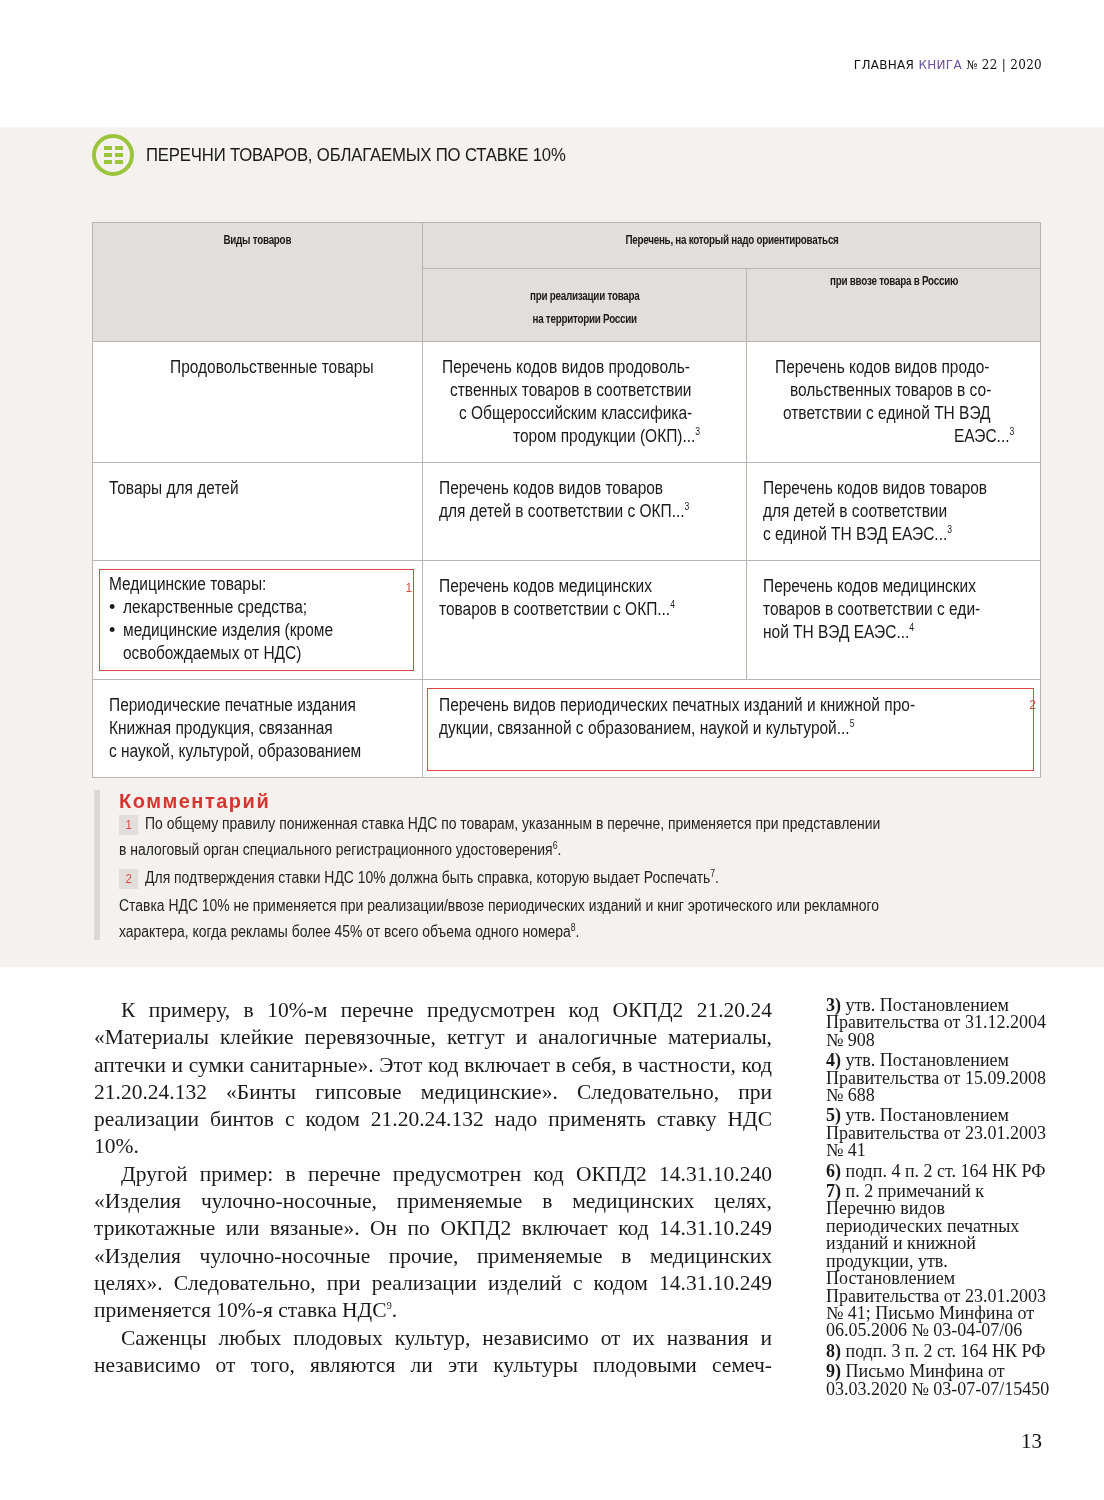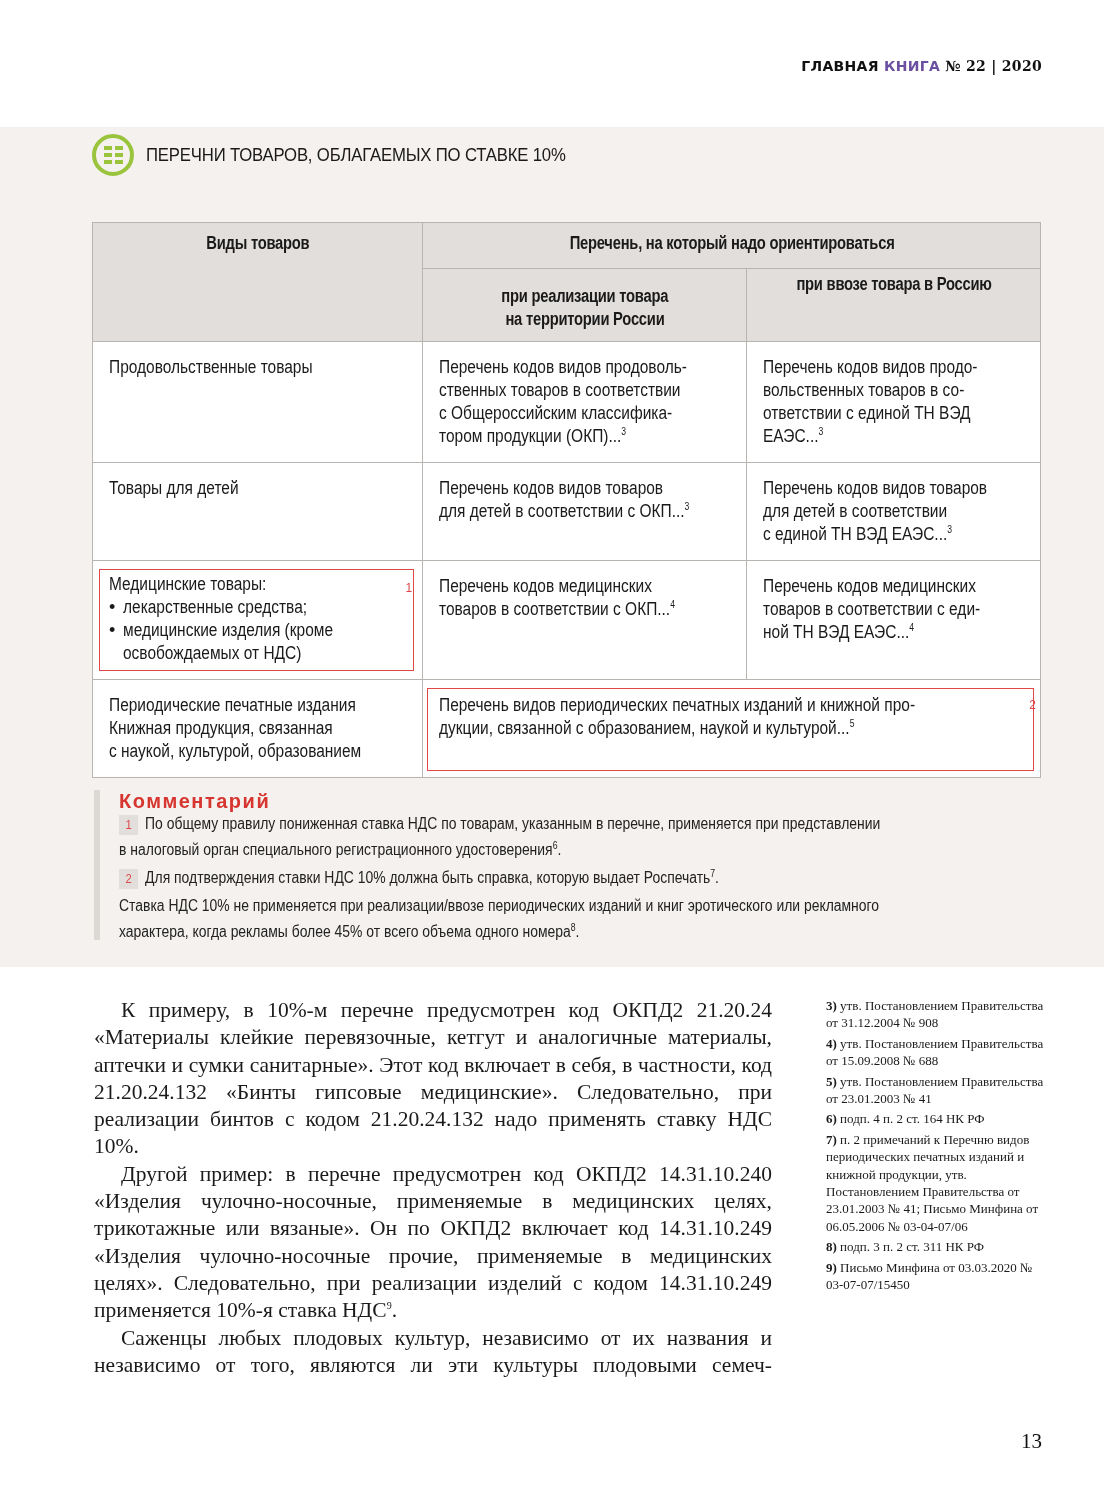--- a/index.html
+++ b/index.html
@@ -1,21 +1,21 @@
 <!DOCTYPE html>
 <html><head>
 <meta charset="utf-8">
 <style>
   * { box-sizing: border-box; margin: 0; padding: 0; }
   html, body { width: 1104px; height: 1500px; background: #ffffff; overflow: hidden; }
   body { position: relative; font-family: "Liberation Sans", sans-serif; color: #1a1a1a; }
 
   .running-head {
     position: absolute; top: 58px; right: 62px;
-    font-family: "DejaVu Sans", sans-serif; font-weight: bold; font-size: 14px; letter-spacing: 0.3px;
+    font-family: "DejaVu Sans", sans-serif; font-weight: normal; font-size: 12px; letter-spacing: 0.3px;
     color: #111;
   }
   .running-head .accent { color: #6b4fa0; }
   .running-head .num { font-family: "DejaVu Serif", serif; }
 
   .panel {
     position: absolute; top: 127px; left: 0; width: 1104px; height: 840px;
     background: #f4f1ee;
   }
   .panel-title { position: absolute; top: 134px; left: 92px; display: flex; align-items: center; }
@@ -29,21 +29,21 @@
     margin-left: 12px; font-size: 19px; letter-spacing: -0.2px; color: #1a1a1a;
     transform: scaleX(0.88); transform-origin: left center; white-space: nowrap;
   }
 
   table.goods {
     position: absolute; top: 222px; left: 92px; width: 949px;
     border-collapse: collapse; background: #fff;
   }
   table.goods td, table.goods th { border: 1.5px solid #b8b4b0; vertical-align: top; }
   table.goods th {
-    background: #e2dedb; font-weight: bold; font-size: 18px; text-align: center;
+    background: #e2dedb; font-weight: bold; font-size: 12px; text-align: center;
     padding: 10px 8px; letter-spacing: -0.3px;
   }
   table.goods th .cond { display: inline-block; transform: scaleX(0.82); }
   table.goods td {
     font-size: 18px; line-height: 23px; padding: 14px 16px; position: relative;
   }
   table.goods td .cond { display: inline-block; transform: scaleX(0.86); transform-origin: left top; white-space: nowrap; }
   .col1 { width: 338px; }
   .col2 { width: 316px; }
   sup { font-size: 10px; vertical-align: super; line-height: 0; }
@@ -71,21 +71,21 @@
 
   .body-text {
     position: absolute; top: 997px; left: 94px; width: 678px;
     font-family: "Liberation Serif", serif; font-size: 21.5px; line-height: 27.3px; color: #1a1a1a;
     text-align: justify;
   }
   .body-text p { text-indent: 27px; }
 
   .footnotes {
     position: absolute; top: 997px; left: 826px; width: 225px;
-    font-family: "Liberation Serif", serif; font-size: 13px; line-height: 17.4px; color: #1a1a1a;
+    font-family: "Liberation Serif", serif; font-size: 18px; line-height: 17.4px; color: #1a1a1a;
   }
   .footnotes .fn { margin-bottom: 3px; }
   .footnotes .fn b { font-weight: bold; }
 
   .page-number {
     position: absolute; top: 1429px; right: 62px; font-family: "Liberation Serif", serif; font-size: 21px; color: #111;
   }
 </style>
 </head>
 <body>
@@ -125,21 +125,21 @@
   <tr>
     <th class="col2" style="line-height:23px; padding-top:16px;">
       <span class="cond">при реализации товара</span><br>
       <span class="cond">на территории России</span>
     </th>
     <th style="padding-top:5px;">
       <span class="cond">при ввозе товара в Россию</span>
     </th>
   </tr>
 
-  <tr style="height:116px;">
+  <tr style="height:116px;text-align:right;">
     <td>
       <span class="cond">Продовольственные товары</span>
     </td>
     <td>
       <span class="cond">Перечень кодов видов продоволь-</span><br>
       <span class="cond">ственных товаров в соответствии</span><br>
       <span class="cond">с Общероссийским классифика-</span><br>
       <span class="cond"><span>тором продукции (ОКП)...</span><sup>3</sup></span>
     </td>
     <td>
@@ -227,17 +227,17 @@
   <p><span>Другой пример: в перечне предусмотрен код ОКПД2 14.31.10.240 «Изделия чулочно-носочные, применяемые в медицинских целях, трикотажные или вязаные». Он по ОКПД2 включает код 14.31.10.249 «Изделия чулочно-носочные прочие, применяемые в медицинских целях». Следовательно, при реализации изделий с кодом 14.31.10.249 применяется 10%-я ставка НДС</span><sup>9</sup>.</p>
   <p style="text-align-last: justify;">Саженцы любых плодовых культур, независимо от их названия и независимо от того, являются ли эти культуры плодовыми семеч-</p>
 </div>
 
 <div class="footnotes">
   <div class="fn"><b>3)</b> <span>утв. Постановлением Правительства от 31.12.2004 № 908</span></div>
   <div class="fn"><b>4)</b> <span>утв. Постановлением Правительства от 15.09.2008 № 688</span></div>
   <div class="fn"><b>5)</b> <span>утв. Постановлением Правительства от 23.01.2003 № 41</span></div>
   <div class="fn"><b>6)</b> <span>подп. 4 п. 2 ст. 164 НК РФ</span></div>
   <div class="fn"><b>7)</b> <span>п. 2 примечаний к Перечню видов периодических печатных изданий и книжной продукции, утв. Постановлением Правительства от 23.01.2003 № 41; Письмо Минфина от 06.05.2006 № 03-04-07/06</span></div>
-  <div class="fn"><b>8)</b> <span>подп. 3 п. 2 ст. 311 НК РФ</span></div>
+  <div class="fn"><b>8)</b> <span>подп. 3 п. 2 ст. 164 НК РФ</span></div>
   <div class="fn"><b>9)</b> <span>Письмо Минфина от 03.03.2020 № 03-07-07/15450</span></div>
 </div>
 
 <div class="page-number">13</div>
 
 </body></html>

